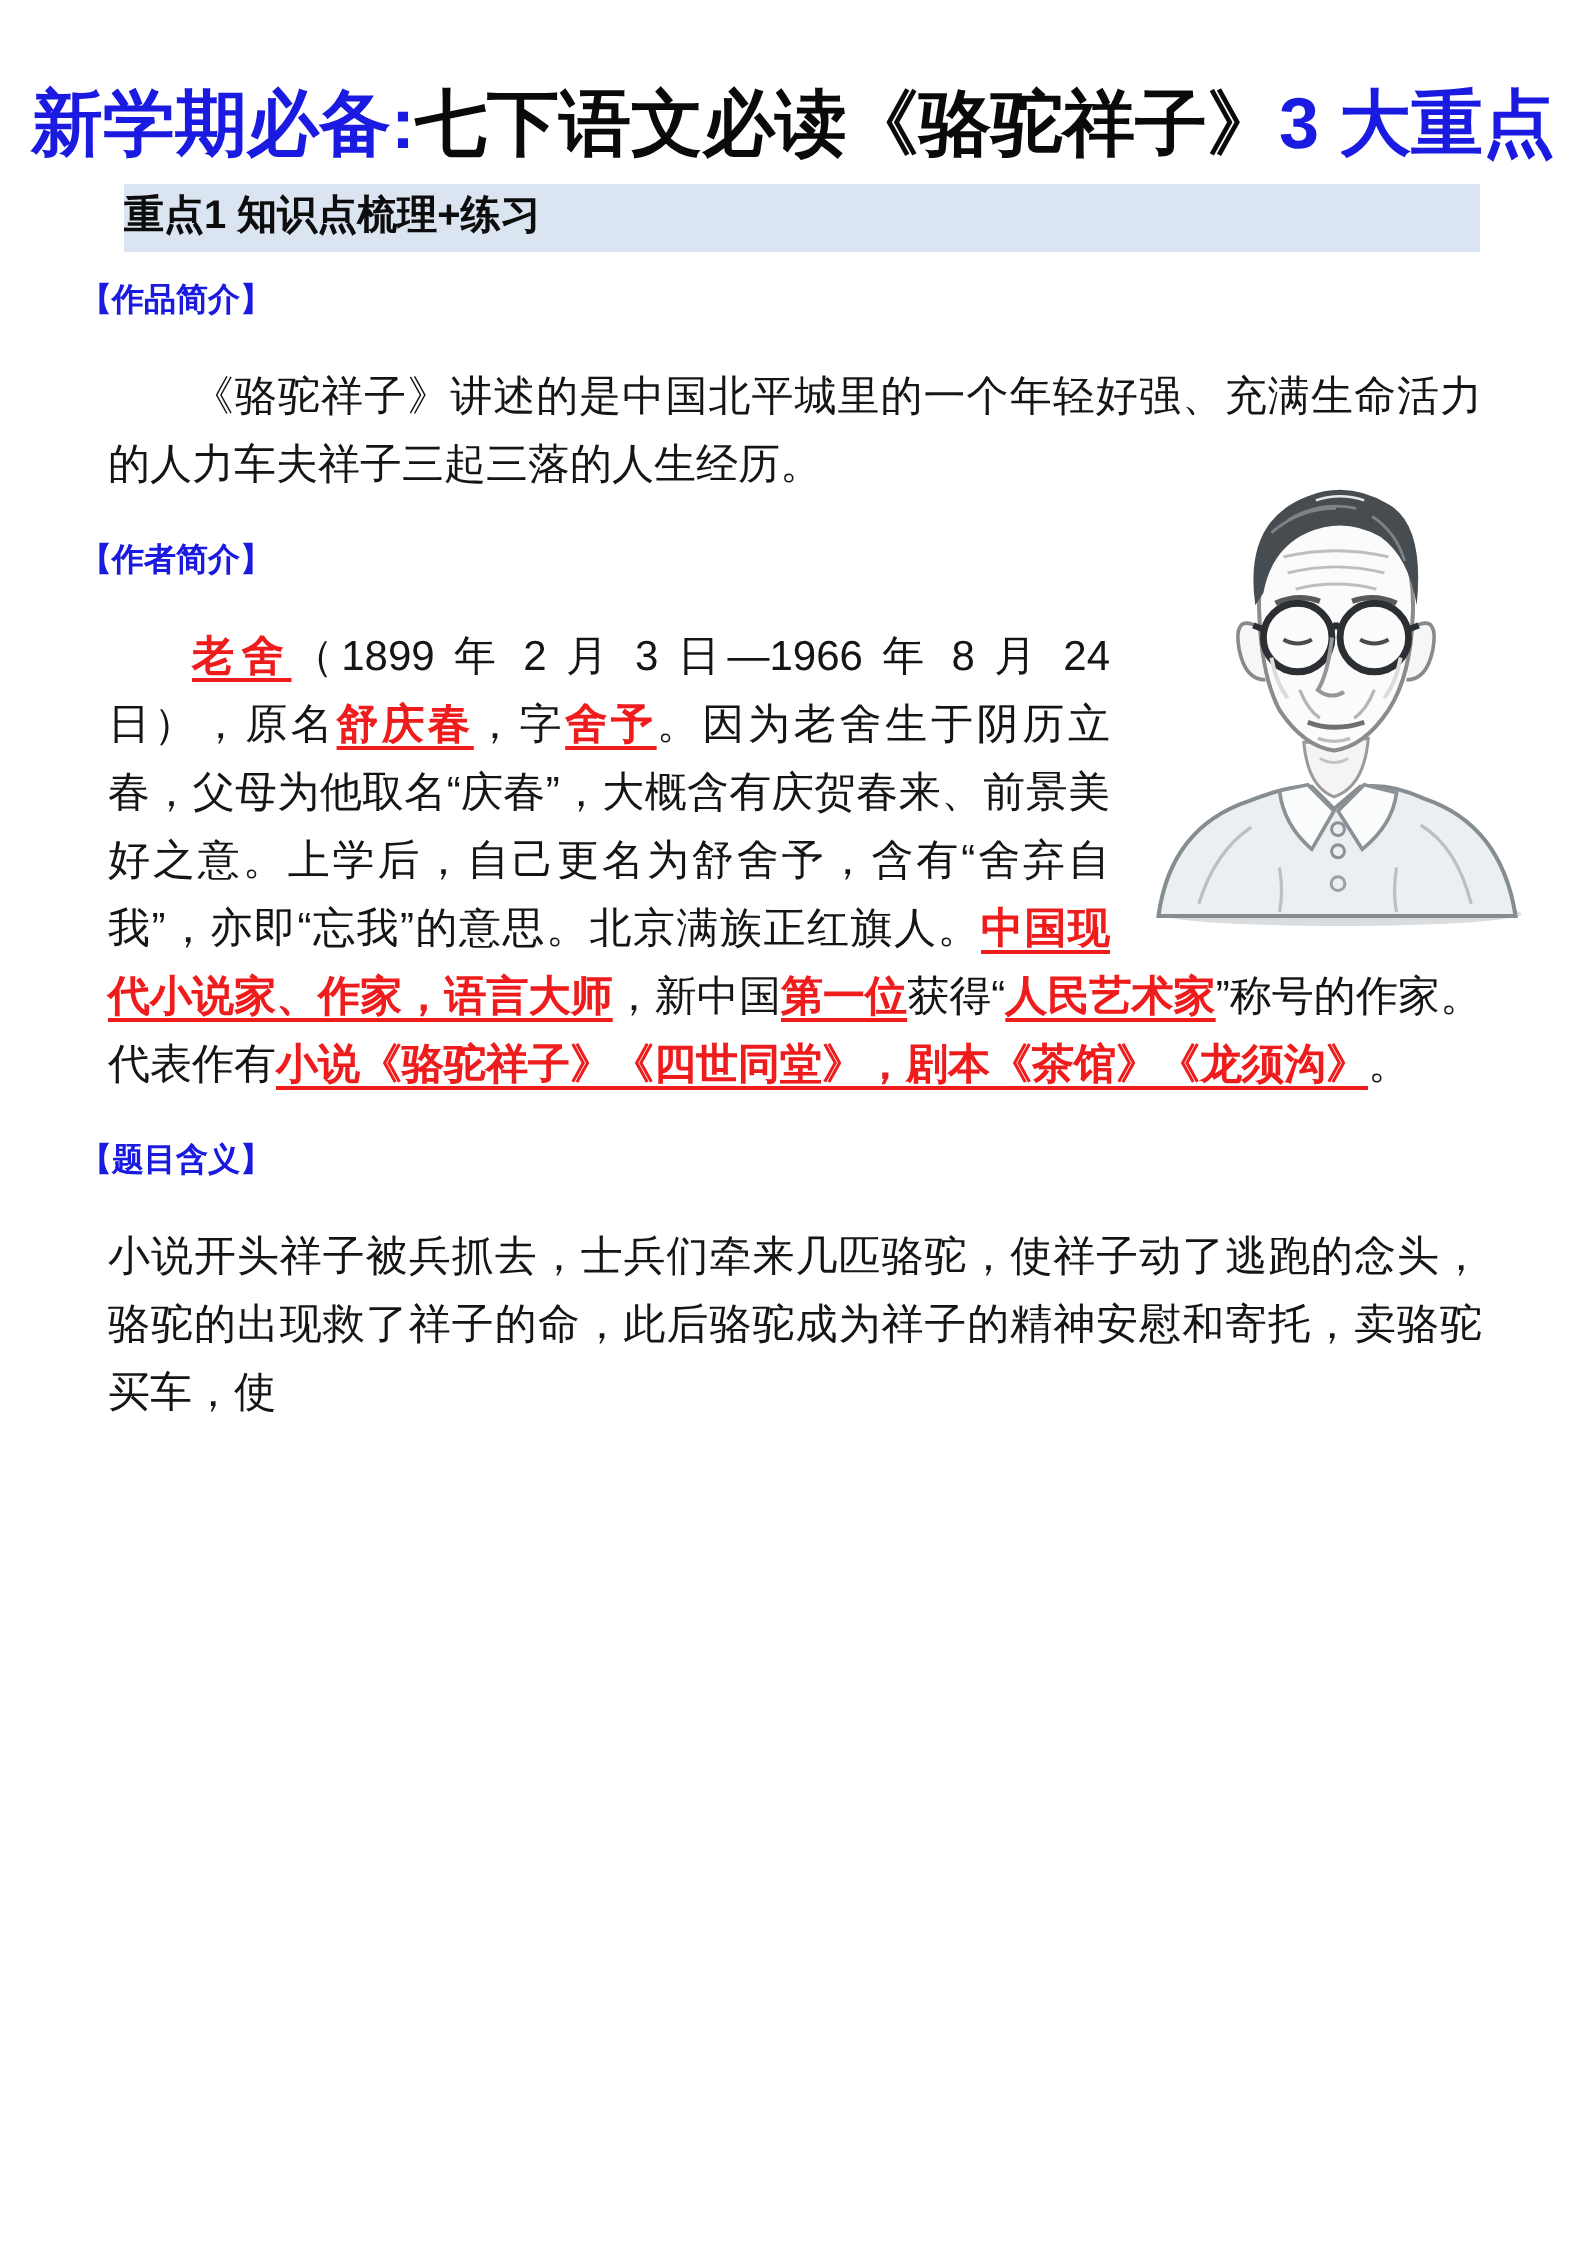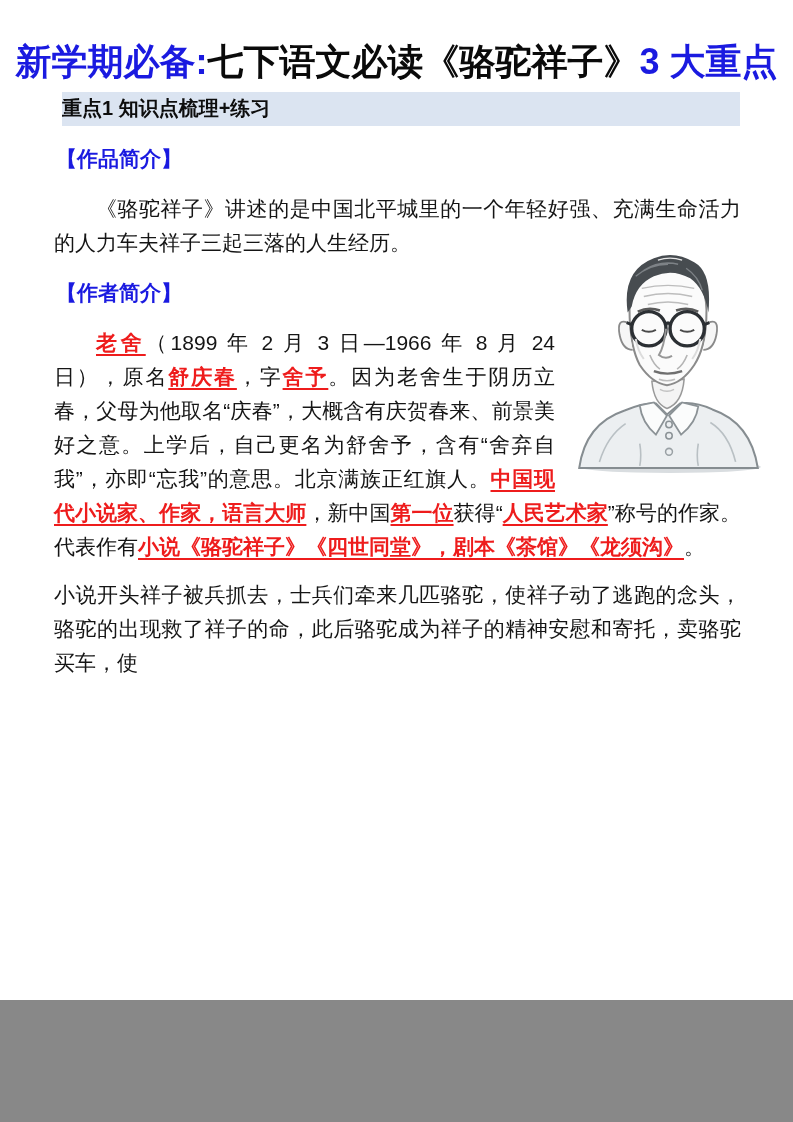--- a/index.html
+++ b/index.html
@@ -3,40 +3,40 @@
 <meta charset="utf-8">
 <style>
   :root{
     --accent-blue:#1a1ae0;
     --highlight-red:#ee1c1c;
     --banner-bg:#dbe4f1;
     --ink:#151515;
   }
   html,body{margin:0;padding:0;background:#888;}
   .page{
-    width:793px;height:1000px;margin:0 auto;background:#ffffff;
+    width:793px;height:1122px;margin:0 auto;background:#ffffff;
     overflow:hidden;box-sizing:border-box;
     font-family:"Liberation Sans","DejaVu Sans",sans-serif;
     color:var(--ink);
   }
   .content{padding:0 38px 0 40px;}
   .doc-title{
     margin:0;padding:40px 0 2px 0;text-align:center;
     font-size:36px;font-weight:bold;line-height:1.22;letter-spacing:0px;
     white-space:nowrap;
   }
   .doc-title .blue{color:var(--accent-blue);}
   .doc-title .black{color:#0a0a0a;}
   .banner{
     margin:6px 15px 8px 22px;background:var(--banner-bg);
     font-size:20px;font-weight:bold;color:#0d0d0d;
     padding:5px 0 6px 0;line-height:23px;
   }
   .section-heading{
-    margin:16px;font-size:21px;line-height:34px;font-weight:bold;
+    margin:0;font-size:16px;line-height:34px;font-weight:bold;
     color:var(--accent-blue);
   }
   .para{
     margin:14px;font-size:21px;line-height:34px;text-align:justify;
     color:var(--ink);
   }
   .indent{text-indent:2em;}
   .red{
     color:var(--highlight-red);font-weight:bold;
     text-decoration:underline;text-decoration-thickness:2px;text-underline-offset:4px;
@@ -108,15 +108,16 @@
         <path d="M90 146 Q97 150 104 146" fill="none" stroke="#c2c2c2" stroke-width="1.4"></path>
 
         <path d="M66 96 Q68 108 74 116 M130 96 Q128 108 122 116" fill="none" stroke="#dcdcdc" stroke-width="2"></path>
       </svg>
     </div>
 
     <h2 class="section-heading">【作者简介】</h2>
     <p class="para indent"><span class="red">老舍</span><span>（1899 年 2 月 3 日—1966 年 8 月 24 日），原名</span><span class="red">舒庆春</span><span>，字</span><span class="red">舍予</span><span>。因为老舍生于阴历立春，父母为他取名“庆春”，大概含有庆贺春来、前景美好之意。上学后，自己更名为舒舍予，含有“舍弃自我”，亦即“忘我”的意思。北京满族正红旗人。</span><span class="red">中国现代小说家、作家，语言大师</span><span>，新中国</span><span class="red">第一位</span><span>获得“</span><span class="red">人民艺术家</span><span>”称号的作家。代表作有</span><span class="red">小说《骆驼祥子》《四世同堂》，剧本《茶馆》《龙须沟》</span><span>。</span></p>
 
 
+    <h2 class="section-heading">【题目含义】</h2>
     <p class="para"><span>小说开头祥子被兵抓去，士兵们牵来几匹骆驼，使祥子动了逃跑的念头，骆驼的出现救了祥子的命，此后骆驼成为祥子的精神安慰和寄托，卖骆驼买车，使</span></p>
   </div>
 </div>
 
 </body></html>

